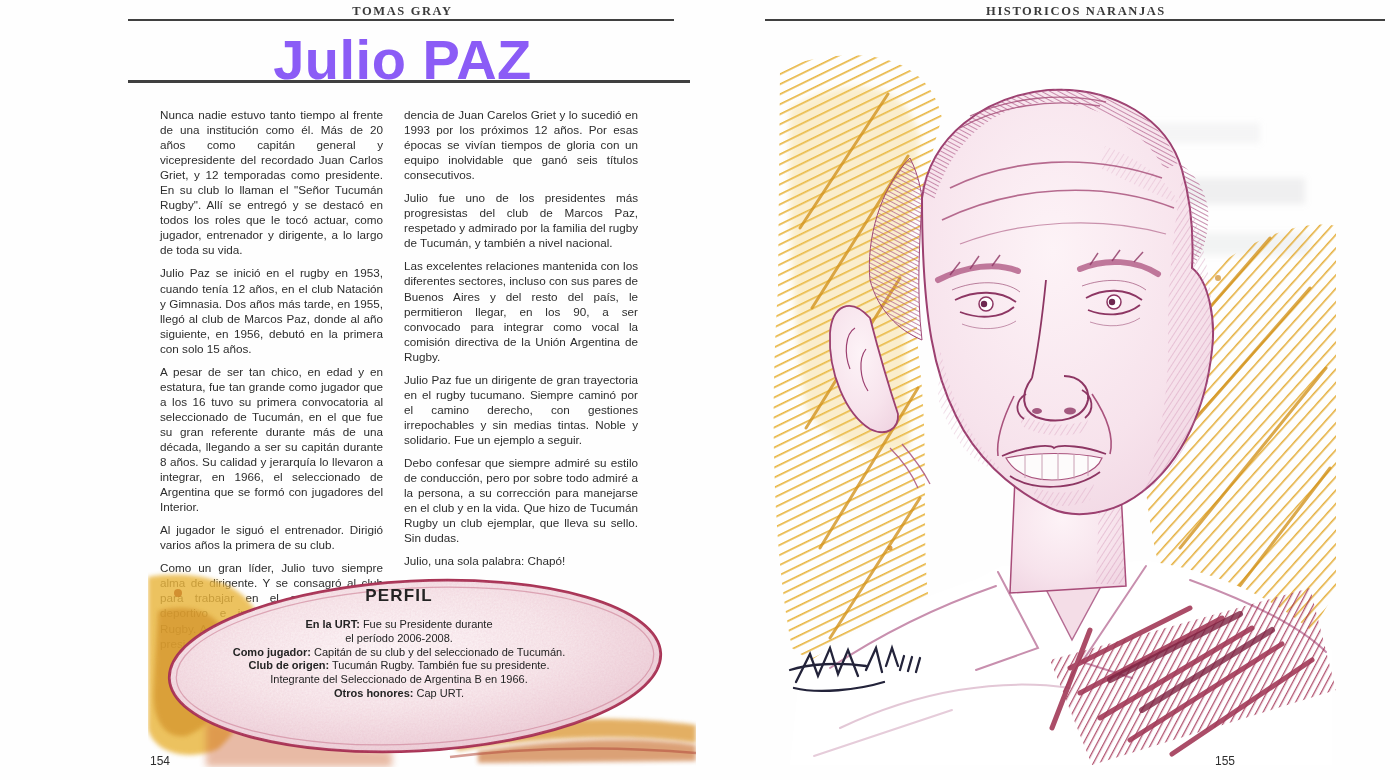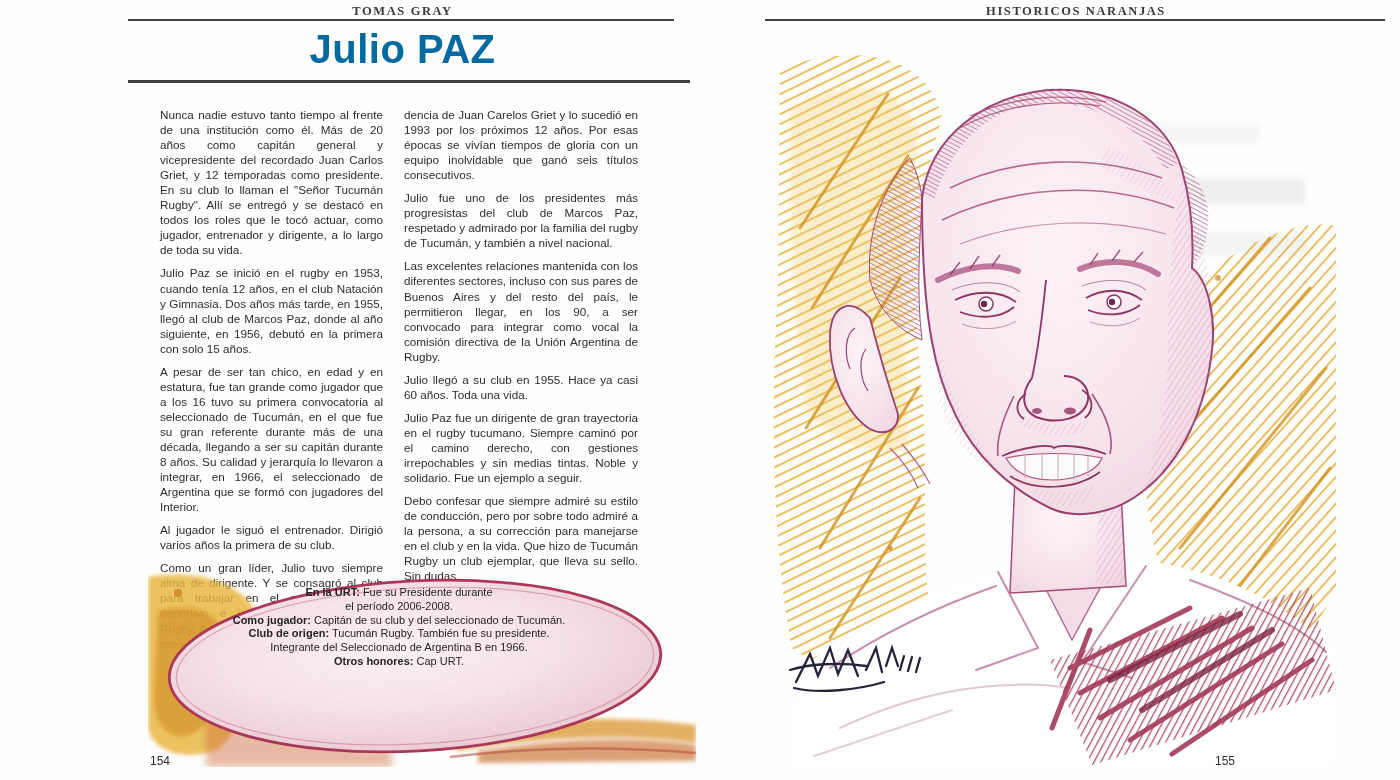--- a/index.html
+++ b/index.html
@@ -17,21 +17,21 @@
     font-family:"Liberation Serif",serif;font-weight:bold;
     font-size:12.5px;letter-spacing:1.6px;color:#3a3a3a;
   }
   .rule{position:absolute;height:2px;background:#404040}
   .rule.hdr-l{top:19px;left:13px;width:546px}
   .rule.title-l{top:80px;left:13px;width:562px;height:2.5px}
   .rule.hdr-r{top:19px;left:5px;width:620px}
 
   .article-title{
     position:absolute;top:27px;left:0;right:0;text-align:center;
-    font-size:40px;font-weight:bold;letter-spacing:.5px;color:#0369a1;
+    font-size:56px;font-weight:bold;letter-spacing:.5px;color:#8b5cf6;
   }
 
   .col{position:absolute;top:99px;font-size:11.7px;line-height:15.05px;
        text-align:justify;color:#2d2d2d}
   .col p{margin:8px}
   .col1{left:37px;width:239px}
   .col2{left:281px;width:250px}
 
   .pagenum{position:absolute;bottom:12px;font-size:12px;color:#2e2e2e}
   .pagenum.l{left:35px}
@@ -63,21 +63,20 @@
       <p>Julio Paz se inició en el rugby en 1953, cuando tenía 12 años, en el club Natación y Gimnasia. Dos años más tarde, en 1955, llegó al club de Marcos Paz, donde al año siguiente, en 1956, debutó en la primera con solo 15 años.</p>
       <p>A pesar de ser tan chico, en edad y en estatura, fue tan grande como jugador que a los 16 tuvo su primera convocatoria al seleccionado de Tucumán, en el que fue su gran referente durante más de una década, llegando a ser su capitán durante 8 años. Su calidad y jerarquía lo llevaron a integrar, en 1966, el seleccionado de Argentina que se formó con jugadores del Interior.</p>
       <p>Al jugador le siguó el entrenador. Dirigió varios años la primera de su club.</p>
       <p>Como un gran líder, Julio tuvo siempre alma de dirigente. Y se consagró al club para trabajar en el engrandecimiento deportivo e institucional de Tucumán Rugby. Acompañó durante dos décadas la presi-</p>
     </div>
 
     <div class="col col2">
       <p>dencia de Juan Carelos Griet y lo sucedió en 1993 por los próximos 12 años. Por esas épocas se vivían tiempos de gloria con un equipo inolvidable que ganó seis títulos consecutivos.</p>
       <p>Julio fue uno de los presidentes más progresistas del club de Marcos Paz, respetado y admirado por la familia del rugby de Tucumán, y también a nivel nacional.</p>
       <p>Las excelentes relaciones mantenida con los diferentes sectores, incluso con sus pares de Buenos Aires y del resto del país, le permitieron llegar, en los 90, a ser convocado para integrar como vocal la comisión directiva de la Unión Argentina de Rugby.</p>
-      <p>Julio llegó a su club en 1955. Hace ya casi 60 años. Toda una vida.</p>
       <p>Julio Paz fue un dirigente de gran trayectoria en el rugby tucumano. Siempre caminó por el camino derecho, con gestiones irrepochables y sin medias tintas. Noble y solidario. Fue un ejemplo a seguir.</p>
       <p>Debo confesar que siempre admiré su estilo de conducción, pero por sobre todo admiré a la persona, a su corrección para manejarse en el club y en la vida. Que hizo de Tucumán Rugby un club ejemplar, que lleva su sello. Sin dudas.</p>
       <p>Julio, una sola palabra: Chapó!</p>
     </div>
 
     <div class="perfil">
       <svg width="548" height="198" viewBox="0 0 548 198">
         <defs>
           <radialGradient id="gBall" cx="45%" cy="40%" r="75%">
             <stop offset="0%" stop-color="#fffdfd"></stop>
@@ -115,20 +114,21 @@
         </g>
 
         <g>
           <ellipse cx="267" cy="97" rx="246" ry="85" transform="rotate(-3 267 97)" fill="url(#gBall)" stroke="#a83355" stroke-width="2.8"></ellipse>
           <ellipse cx="267" cy="97" rx="239" ry="78" transform="rotate(-3 267 97)" fill="none" stroke="#c77189" stroke-width="1.2" opacity="0.55"></ellipse>
           <rect x="15" y="8" width="505" height="180" clip-path="url(#ballClip)" filter="url(#speck)" opacity="0.4"></rect>
         </g>
       </svg>
 
       <div class="perfil-text">
+        <div class="perfil-title">PERFIL</div>
         <div class="perfil-line"><b>En la URT:</b><span> Fue su Presidente durante</span></div>
         <div class="perfil-line"><b></b><span>el período 2006-2008.</span></div>
         <div class="perfil-line"><b>Como jugador:</b><span> Capitán de su club y del seleccionado de Tucumán.</span></div>
         <div class="perfil-line"><b>Club de origen:</b><span> Tucumán Rugby. También fue su presidente.</span></div>
         <div class="perfil-line"><b></b><span>Integrante del Seleccionado de Argentina B en 1966.</span></div>
         <div class="perfil-line"><b>Otros honores:</b><span> Cap URT.</span></div>
       </div>
     </div>
 
     <div class="pagenum l">154</div>

